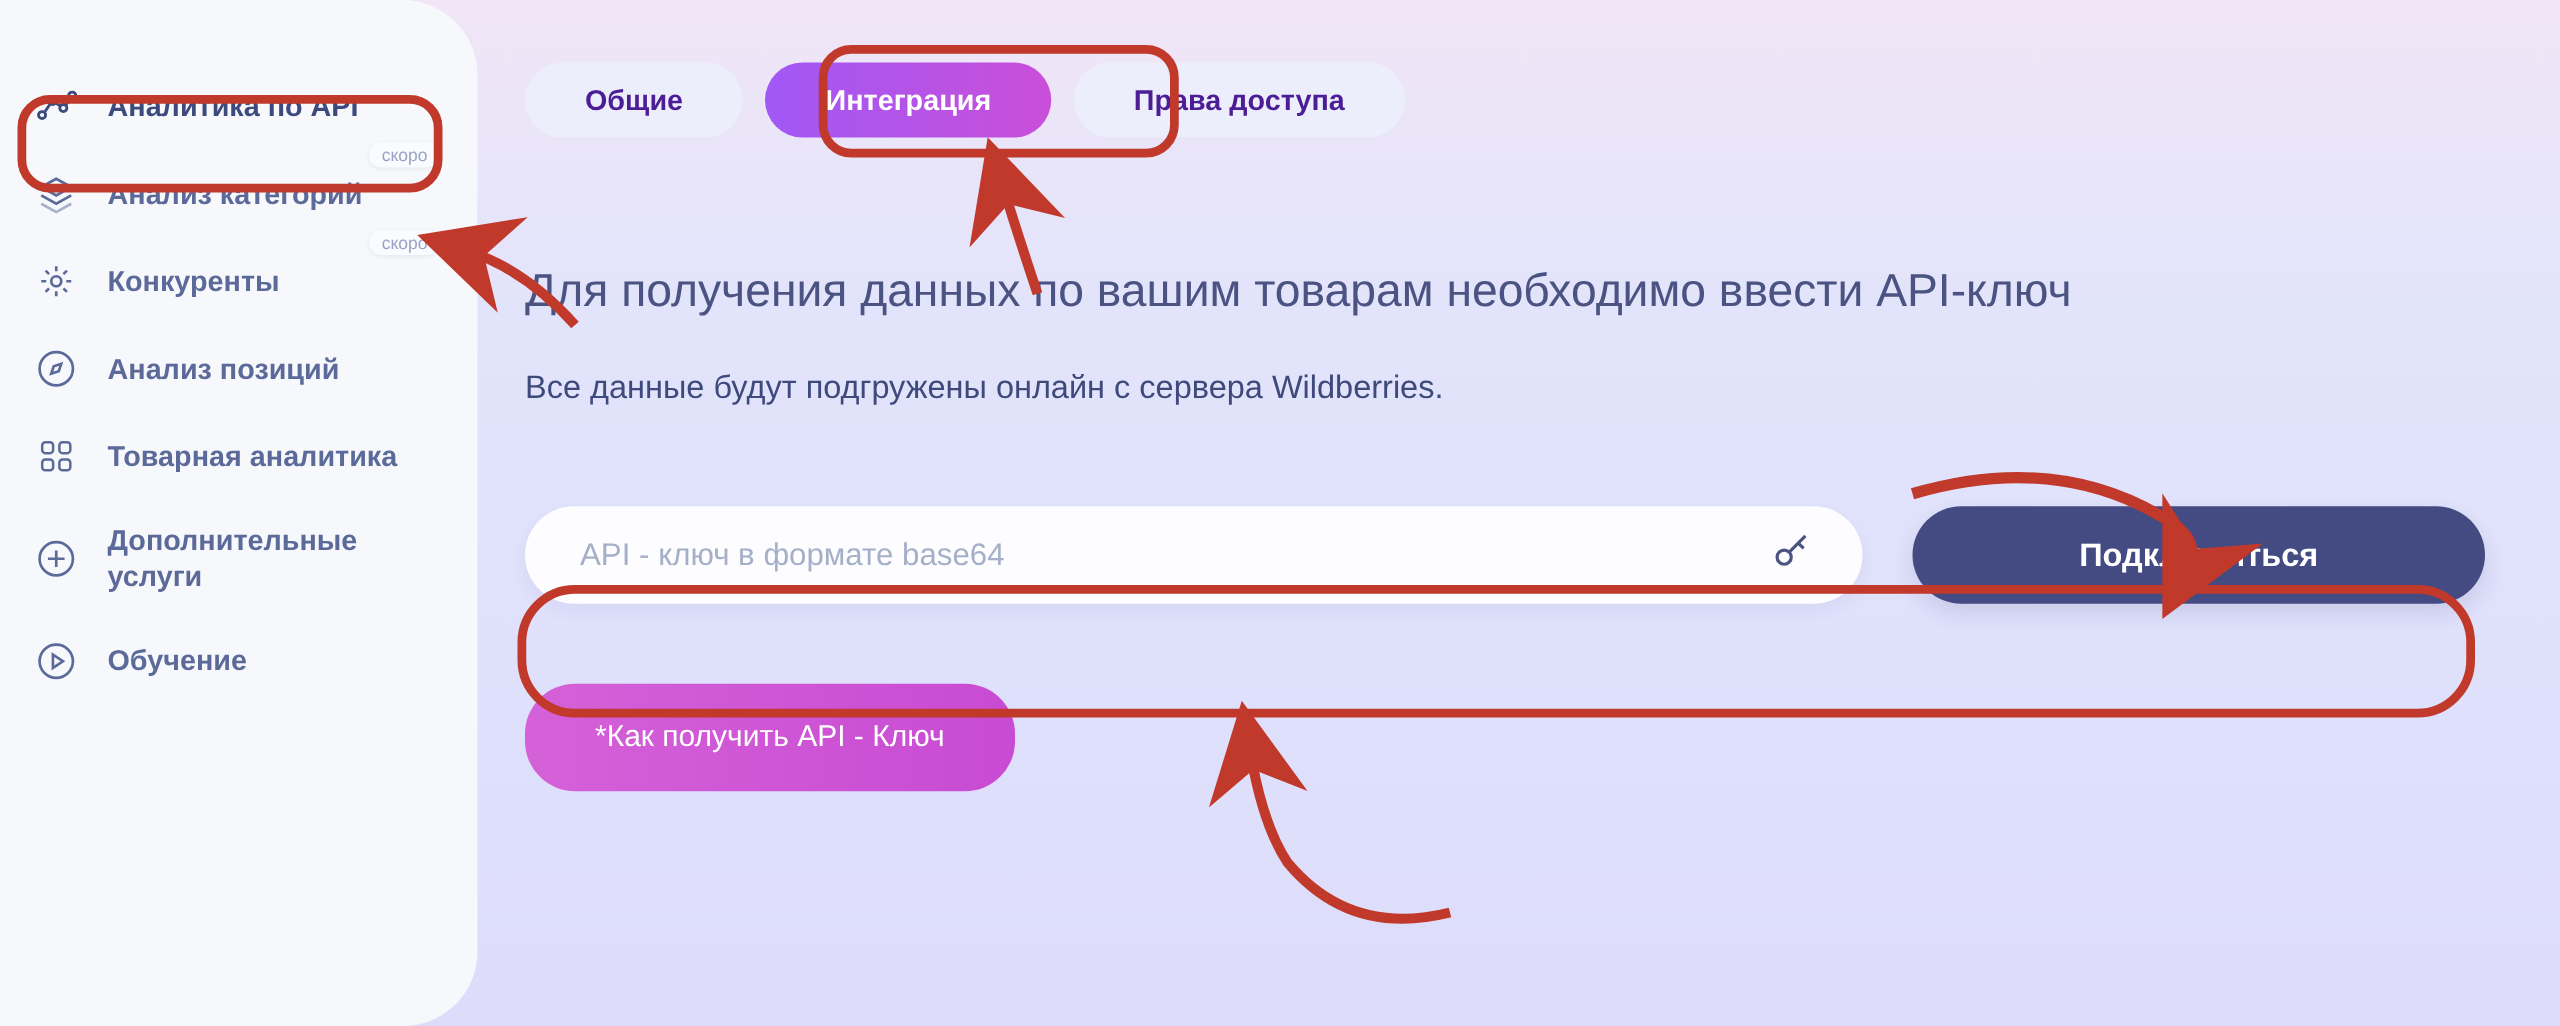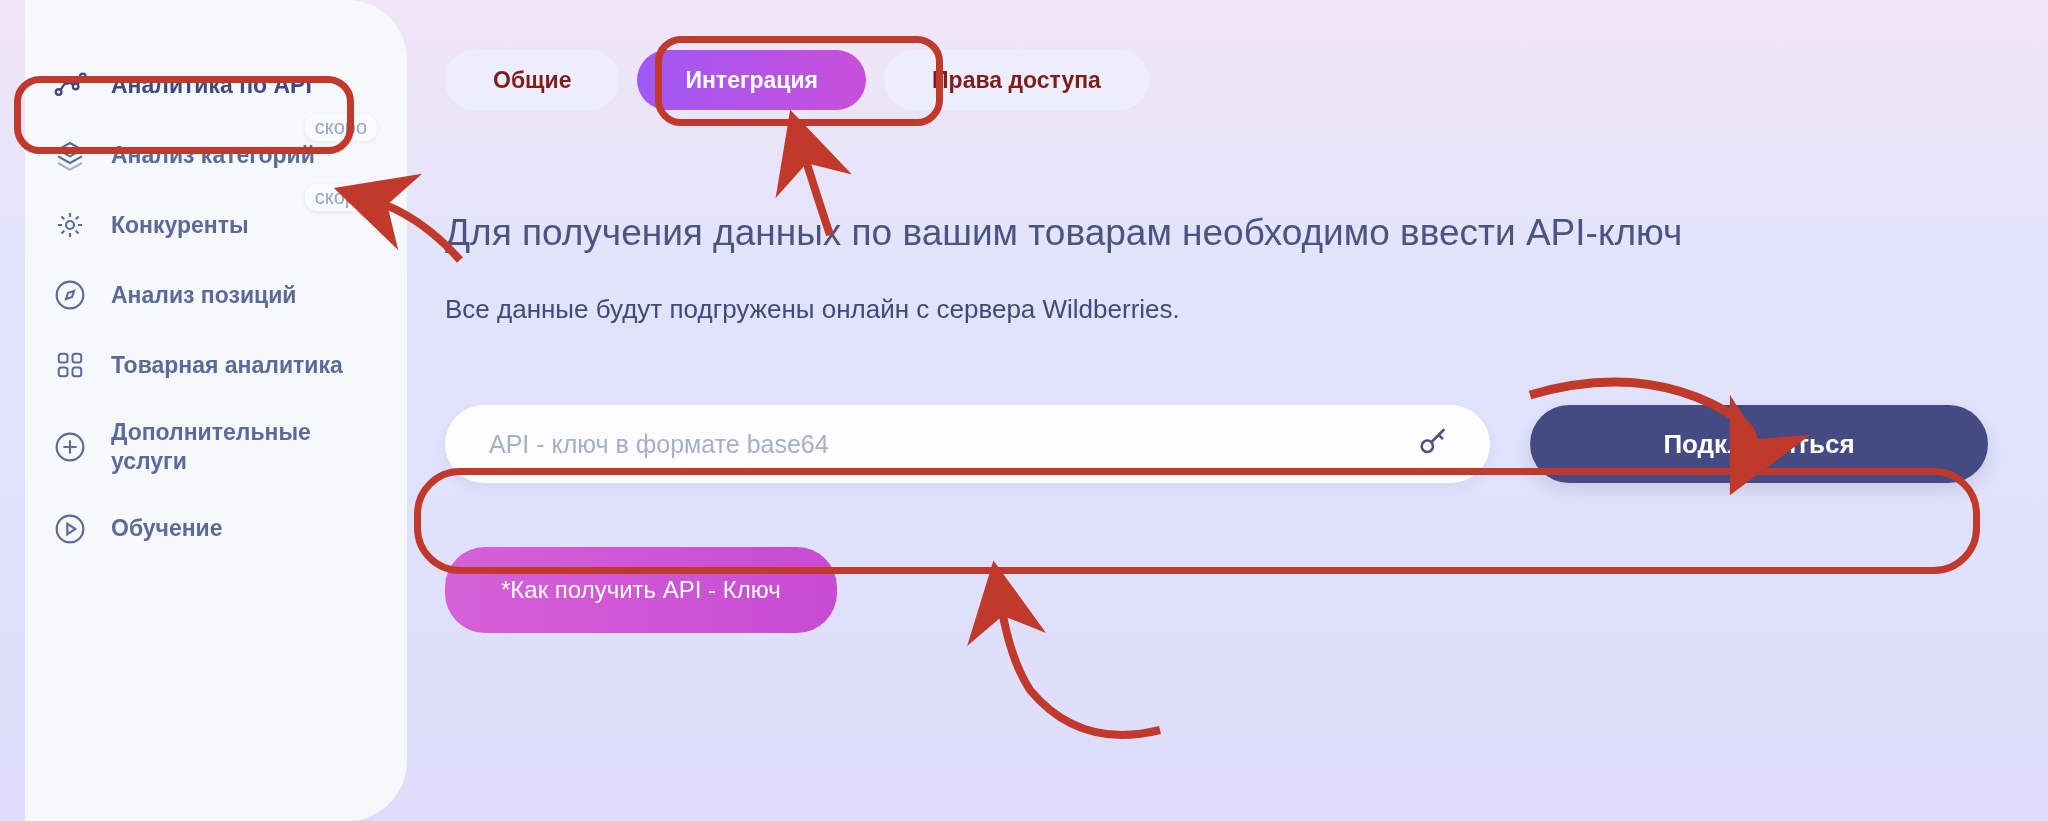--- a/index.html
+++ b/index.html
@@ -1,19 +1,19 @@
 <!DOCTYPE html>
 <html><head>
 <meta charset="utf-8">
 <style>
   * { box-sizing: border-box; margin: 0; padding: 0; }
   html, body { width: 2048px; height: 821px; overflow: hidden; font-family: "Segoe UI", Arial, sans-serif; }
   body { background: linear-gradient(180deg, #f1e5f6 0%, #e2e4fb 30%, #ddddfb 100%); }
 
-  .app { display: flex; height: 100%; padding-left: 25px; }
+  .app { display: flex; height: 100%; }
 
   
   .sidebar {
     width: 382px;
     background: #f6f8fc;
     border-radius: 0 60px 60px 0;
     padding-top: 50px;
     flex-shrink: 0;
   }
   .nav-item {
@@ -29,40 +29,40 @@
   }
   .nav-item.active { color: #3c4a7e; }
   .nav-item .ic { width: 34px; height: 34px; display:flex; align-items:center; justify-content:center; color:#5c6a9a; flex-shrink:0;}
   .nav-item.active .ic { color:#3c4a7e; }
   .soon-badge {
     position: absolute;
     right: 30px;
     top: -6px;
     background: #fafbff;
     color: #9aa3c4;
-    font-size: 20px;
+    font-size: 14px;
     padding: 2px 10px;
     border-radius: 12px;
     box-shadow: 0 1px 4px rgba(0,0,0,0.08);
     font-weight: 500;
   }
   .nav-multiline { line-height: 1.25; }
 
   
   .main { flex: 1; padding: 50px 60px 0 38px; position: relative; }
 
   .tabs { display: flex; gap: 18px; align-items: center; }
   .tab {
     height: 60px;
     border-radius: 34px;
     padding: 0 48px;
     display: flex; align-items: center; justify-content: center;
     font-size: 23px; font-weight: 600;
     cursor: pointer;
-    color: #7f1d1d;
+    color: #4c1d95;
     background: #eceffb;
   }
   .tab.active {
     color: #ffffff;
     background: linear-gradient(90deg, #a058f5 0%, #c94fd9 100%);
   }
 
   .heading {
     margin-top: 102px;
     font-size: 37px;

